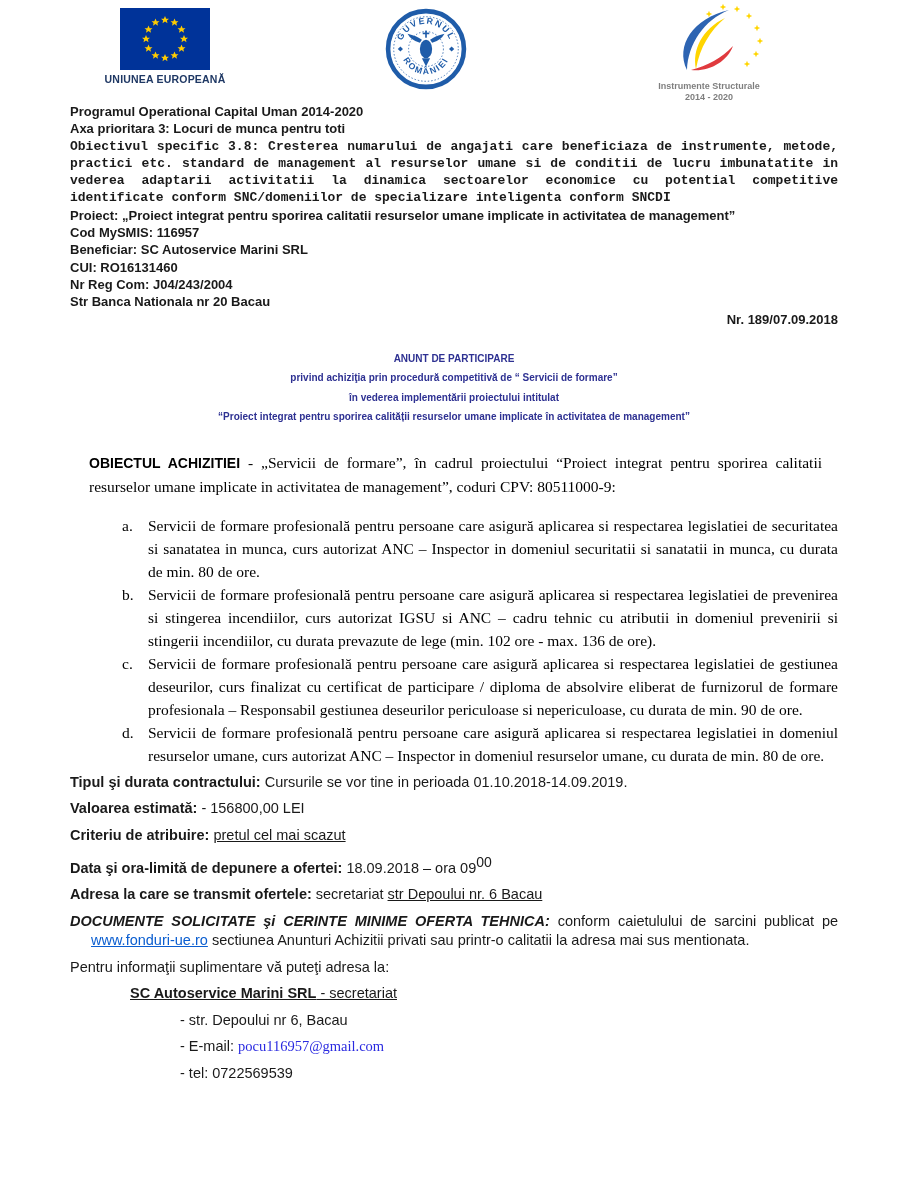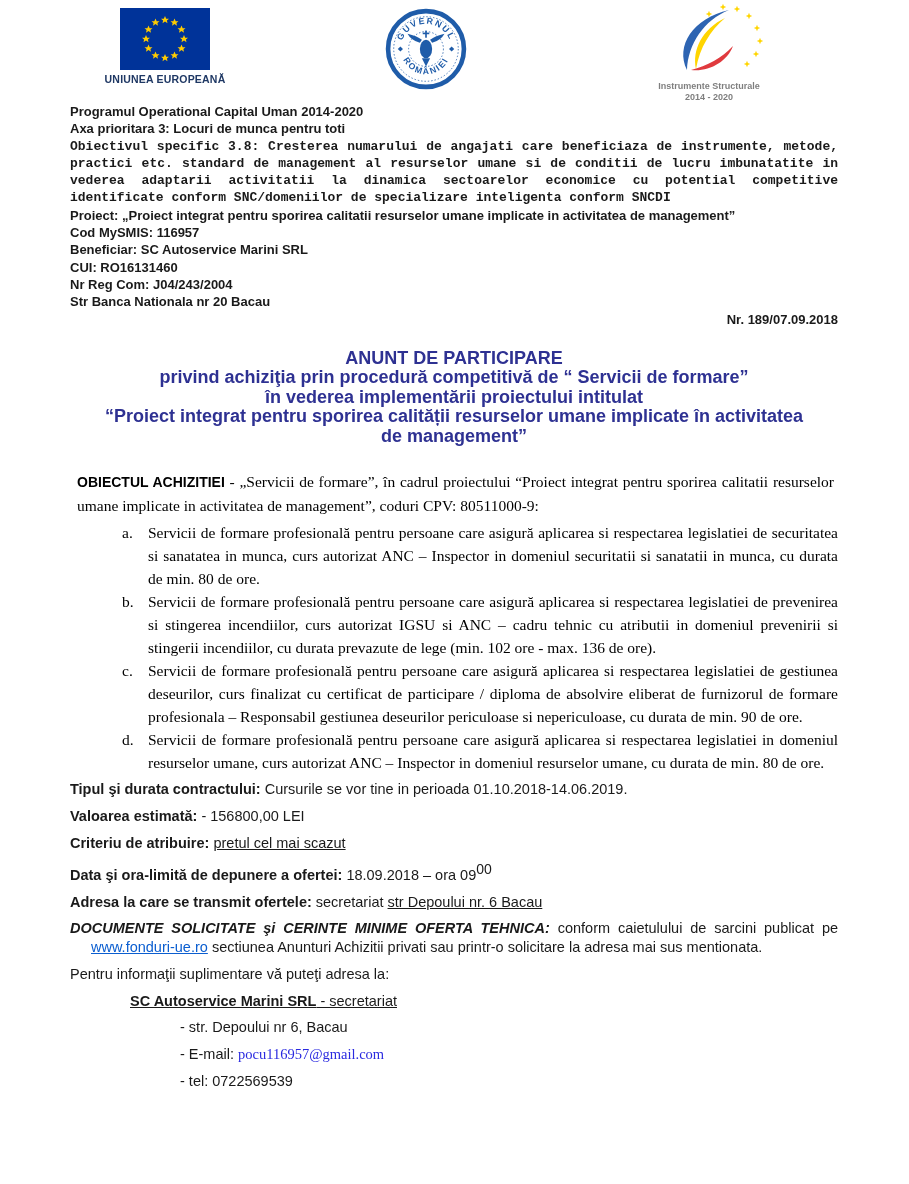--- a/index.html
+++ b/index.html
@@ -15,21 +15,21 @@
   .logo-is{position:absolute;left:556px;top:2px;width:166px;text-align:center;}
   .is-label{margin-top:1px;font-size:9px;font-weight:bold;color:#7f7f7f;line-height:11px;}
 
   
   .hdr{margin-top:3px;font-size:13px;font-weight:bold;line-height:17.3px;color:#1a1a1a;}
   .hdr .just{text-align:justify;font-family:Liberation Mono, monospace;}
   .doc-number{text-align:right;font-size:13px;font-weight:bold;line-height:17.3px;}
 
   
   .title{margin:21px auto 0;max-width:720px;text-align:center;color:#2E3192;
-         font-size:18px;font-weight:bold;line-height:19.5px;}
+         font-size:10px;font-weight:bold;line-height:19.5px;}
 
   
   .docbody{margin-top:24px;font-family:"Liberation Serif",serif;font-size:15.5px;
            line-height:23px;color:#000;text-align:justify;}
   .obj-label{font-family:"Liberation Sans",sans-serif;font-weight:bold;font-size:14px;}
   .list{padding-left:52px;}
   .item{display:flex;}
   .item .marker{flex:none;width:26px;}
   .item .txt{flex:1;text-align:justify;}
 
@@ -146,21 +146,21 @@
   </div>
 
   <div class="title">
     <div>ANUNT DE PARTICIPARE</div>
     <div>privind achiziţia prin procedură competitivă de “ Servicii de formare”</div>
     <div>în vederea implementării proiectului intitulat</div>
     <div>“Proiect integrat pentru sporirea calității resurselor umane implicate în activitatea de management”</div>
   </div>
 
   <div class="docbody">
-    <p style="margin:4px;padding-left:3px;">
+    <p style="margin:16px;padding-left:3px;">
       <span class="obj-label">OBIECTUL ACHIZITIEI</span><span> - „Servicii de formare”, în cadrul proiectului “Proiect integrat pentru sporirea calitatii resurselor umane implicate in activitatea de management”, coduri CPV: 80511000-9:</span>
     </p>
     <div class="list">
       <div class="item">
         <span class="marker">a.</span>
         <span class="txt">Servicii de formare profesională pentru persoane care asigură aplicarea si respectarea legislatiei de securitatea si sanatatea in munca, curs autorizat ANC – Inspector in domeniul securitatii si sanatatii in munca, cu durata de min. 80 de ore.</span>
       </div>
       <div class="item">
         <span class="marker">b.</span>
         <span class="txt">Servicii de formare profesională pentru persoane care asigură aplicarea si respectarea legislatiei de prevenirea si stingerea incendiilor, curs autorizat IGSU si ANC – cadru tehnic cu atributii in domeniul prevenirii si stingerii incendiilor, cu durata prevazute de lege (min. 102 ore - max. 136 de ore).</span>
@@ -171,37 +171,37 @@
       </div>
       <div class="item">
         <span class="marker">d.</span>
         <span class="txt">Servicii de formare profesională pentru persoane care asigură aplicarea si respectarea legislatiei in domeniul resurselor umane, curs autorizat ANC – Inspector in domeniul resurselor umane, cu durata de min. 80 de ore.</span>
       </div>
     </div>
   </div>
 
   <div class="details">
     <div class="dline">
-      <span class="lbl">Tipul şi durata contractului:</span><span>  Cursurile se vor tine in perioada 01.10.2018-14.06.2019.</span>
+      <span class="lbl">Tipul şi durata contractului:</span><span>  Cursurile se vor tine in perioada 01.10.2018-14.09.2019.</span>
     </div>
     <div class="dline">
       <span class="lbl">Valoarea estimată:</span><span> - 156800,00 LEI</span>
     </div>
     <div class="dline">
       <span class="lbl">Criteriu de atribuire:</span>
       <span class="u">pretul cel mai scazut</span>
     </div>
     <div class="dline">
       <span class="lbl">Data şi ora-limită de depunere a ofertei:</span><span>  18.09.2018 – ora 09</span><sup>00</sup>
     </div>
     <div class="dline">
       <span class="lbl">Adresa la care se transmit ofertele:</span><span> secretariat  </span><span class="u">str Depoului nr. 6 Bacau</span>
     </div>
     <div class="dline docu">
-      <span class="lbl-it">DOCUMENTE SOLICITATE şi CERINTE MINIME OFERTA TEHNICA:</span><span> conform caietulului de sarcini publicat pe </span><a class="link">www.fonduri-ue.ro</a><span> sectiunea Anunturi Achizitii privati sau printr-o solicitare la adresa mai sus mentionata.</span>
+      <span class="lbl-it">DOCUMENTE SOLICITATE şi CERINTE MINIME OFERTA TEHNICA:</span><span> conform caietulului de sarcini publicat pe </span><a class="link">www.fonduri-ue.ro</a><span> sectiunea Anunturi Achizitii privati sau printr-o calitatii la adresa mai sus mentionata.</span>
     </div>
     <div class="dline">Pentru informaţii suplimentare vă puteţi adresa la:</div>
 
     <div class="dline company">
       <span class="u"><span class="name">SC Autoservice Marini SRL</span><span> - secretariat</span></span>
     </div>
     <div class="dline contact">- str. Depoului nr 6, Bacau</div>
     <div class="dline contact">
       <span>- E-mail: </span><a class="email">pocu116957@gmail.com</a>
     </div>

